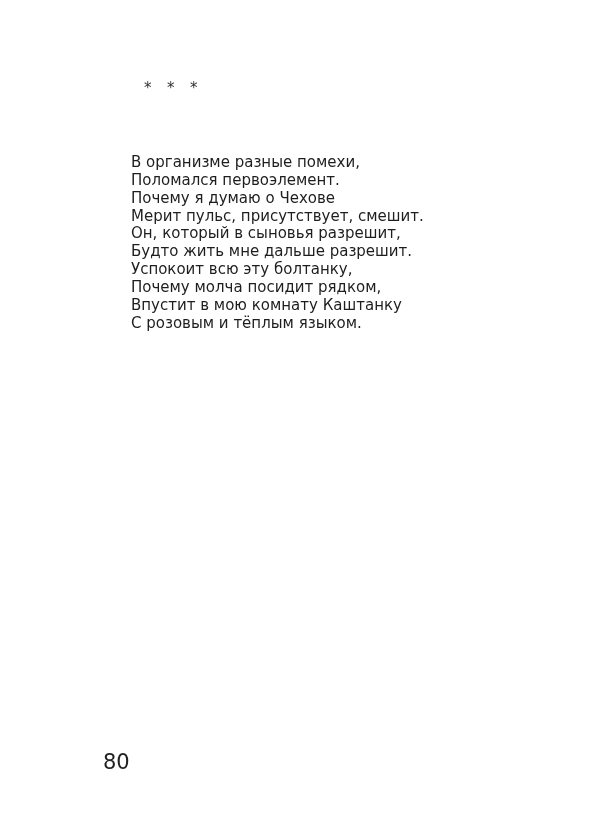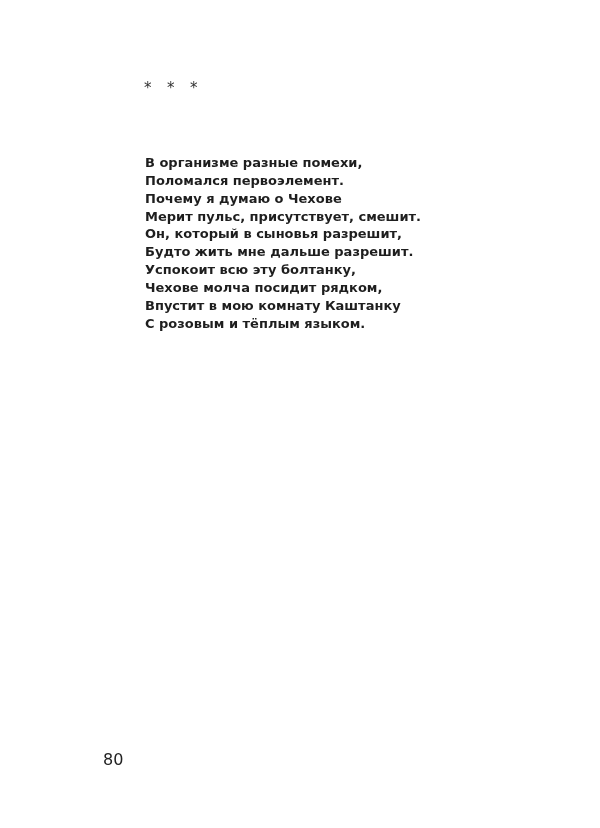--- a/index.html
+++ b/index.html
@@ -14,46 +14,45 @@
     .stars {
       position: absolute;
       left: 144px; top: 79px;
       font-size: 15px;
       letter-spacing: 0;
       color: #333;
     }
     .stars span { display: inline-block; width: 23px; }
     .poem {
       position: absolute;
-      left: 145px; top: 154px;
-      font-size: 13px;
+      left: 131px; top: 154px;
+      font-size: 15px;
       line-height: 17.85px;
-      font-weight: bold;
     }
     .poem .line { white-space: nowrap; }
     .page-number {
       position: absolute;
       left: 103px; top: 750px;
-      font-size: 16px;
+      font-size: 21px;
       color: #222;
     }
   </style>
 </head>
 <body>
 
 <div class="stars">
   <span>*</span><span>*</span><span>*</span>
 </div>
 
 <div class="poem">
   <div class="line">В организме разные помехи,</div>
   <div class="line">Поломался первоэлемент.</div>
   <div class="line">Почему я думаю о Чехове</div>
   <div class="line">Мерит пульс, присутствует, смешит.</div>
   <div class="line">Он, который в сыновья разрешит,</div>
   <div class="line">Будто жить мне дальше разрешит.</div>
   <div class="line">Успокоит всю эту болтанку,</div>
-  <div class="line">Чехове молча посидит рядком,</div>
+  <div class="line">Почему молча посидит рядком,</div>
   <div class="line">Впустит в мою комнату Каштанку</div>
   <div class="line">С розовым и тёплым языком.</div>
 </div>
 
 <div class="page-number">80</div>
 
 </body></html>

